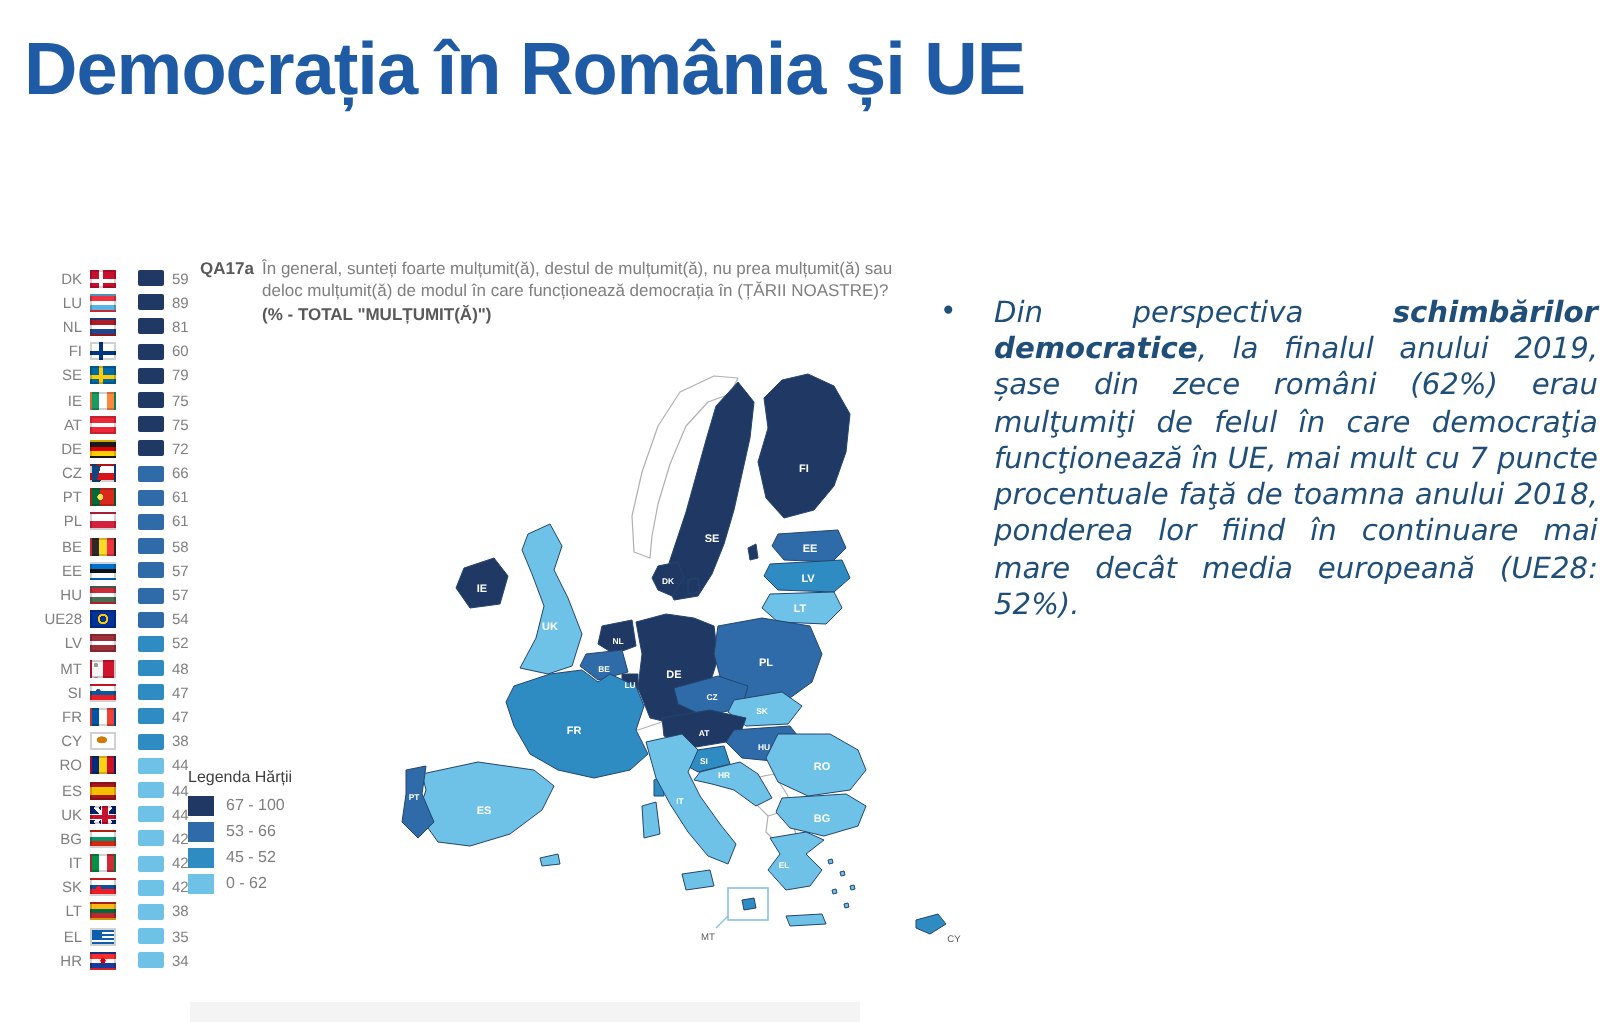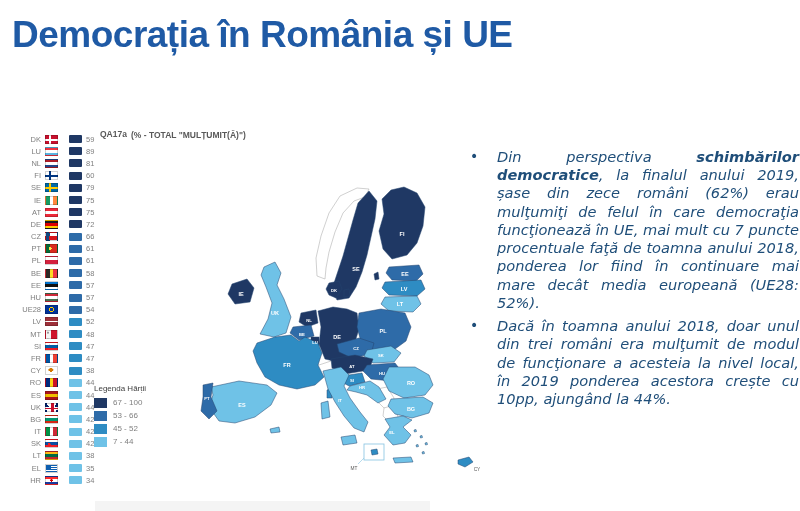--- a/index.html
+++ b/index.html
@@ -79,20 +79,21 @@
 </style>
 </head>
 <body>
 
 <div class="slide">
 
   <div class="title">Democrația în România și UE</div>
 
   <div class="question">
     <span class="qid">QA17a</span>
+    <div class="qbody">În general, sunteți foarte mulțumit(ă), destul de mulțumit(ă), nu prea mulțumit(ă) sau deloc mulțumit(ă) de modul în care funcționează democrația în (ȚĂRII NOASTRE)?</div>
     <div class="qbody qsub">(% - TOTAL "MULȚUMIT(Ă)")</div>
   </div>
 
   <div class="ranking" id="ranking">
       <div class="rrow">
         <span class="rcode">DK</span>
         <span class="flag flag-dk"></span>
         <span class="rbar" style="background: rgb(31, 56, 100);"></span>
         <span class="rval">59</span>
       </div>
@@ -276,21 +277,21 @@
         <div class="lrow">
           <span class="lswatch" style="background: rgb(46, 107, 168);"></span>
           <span class="llabel">53 - 66</span>
         </div>
         <div class="lrow">
           <span class="lswatch" style="background: rgb(46, 140, 195);"></span>
           <span class="llabel">45 - 52</span>
         </div>
         <div class="lrow">
           <span class="lswatch" style="background: rgb(111, 194, 231);"></span>
-          <span class="llabel">7 - 44</span>
+          <span class="llabel">0 - 62</span>
         </div>
       </div>
   </div>
 
   <svg class="map" width="372" height="320" viewBox="0 0 372 320">
 
     <path class="neu" d="M229,2 241,3 237,11 226,15 215,27 207,46 201,66 198,82 197,93 189,90 188,72 193,50 201,27 212,10 Z"></path>
     <path class="neu" d="M183,169 199,166 203,175 191,179 183,175 Z"></path>
     <path class="neu" d="M244,204 259,201 266,212 263,224 256,222 248,214 Z"></path>
     <path class="neu" d="M256,222 266,219 270,231 262,237 255,230 Z"></path>
@@ -363,17 +364,16 @@
     <text x="212" y="216" class="small">IT</text>
     <text x="283" y="199">RO</text>
     <text x="283" y="225">BG</text>
     <text x="264" y="248" class="small">EL</text>
     <text x="226" y="284" class="gray">MT</text>
     <text x="349" y="285" class="gray">CY</text>
   </svg>
 
   <ul class="bullets" id="bullets">
       <li><span>Din perspectiva </span><b>schimbărilor democratice</b><span>, la finalul anului 2019, șase din zece români (62%) erau mulţumiţi de felul în care democraţia funcţionează în UE, mai mult cu 7 puncte procentuale faţă de toamna anului 2018, ponderea lor fiind în continuare mai mare decât media europeană (UE28: 52%).</span></li>
-      <li><span>Dacă în toamna anului 2018, doar unul din trei români era mulţumit de modul de funcţionare a acesteia la nivel local, în 2019 ponderea acestora crește cu 10pp, ajungând la 44%.</span></li>
     </ul>
 
   <div class="footer-strip"></div>
 </div>
 
 </body></html>

